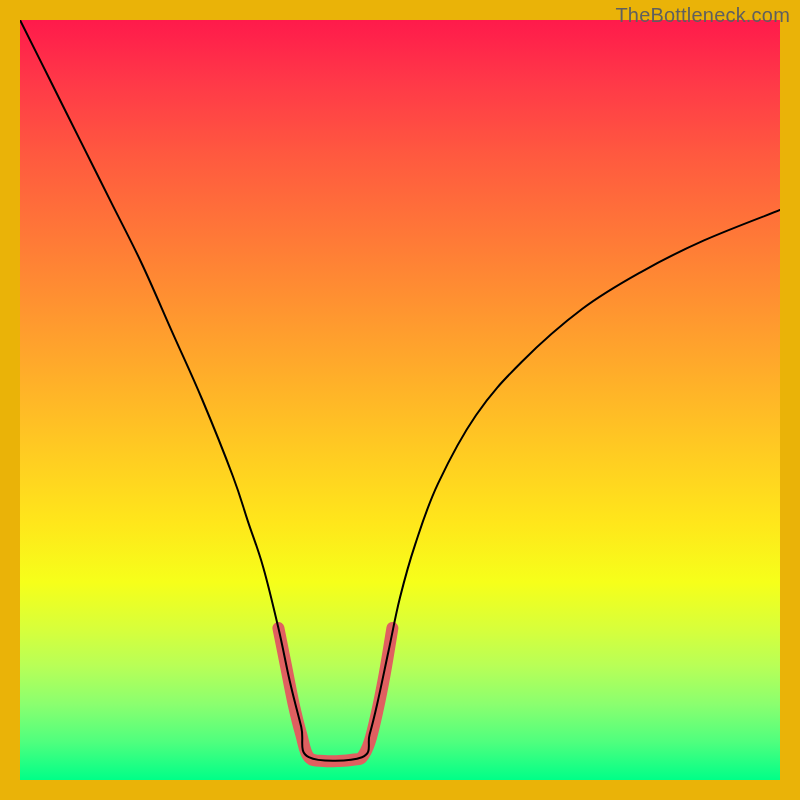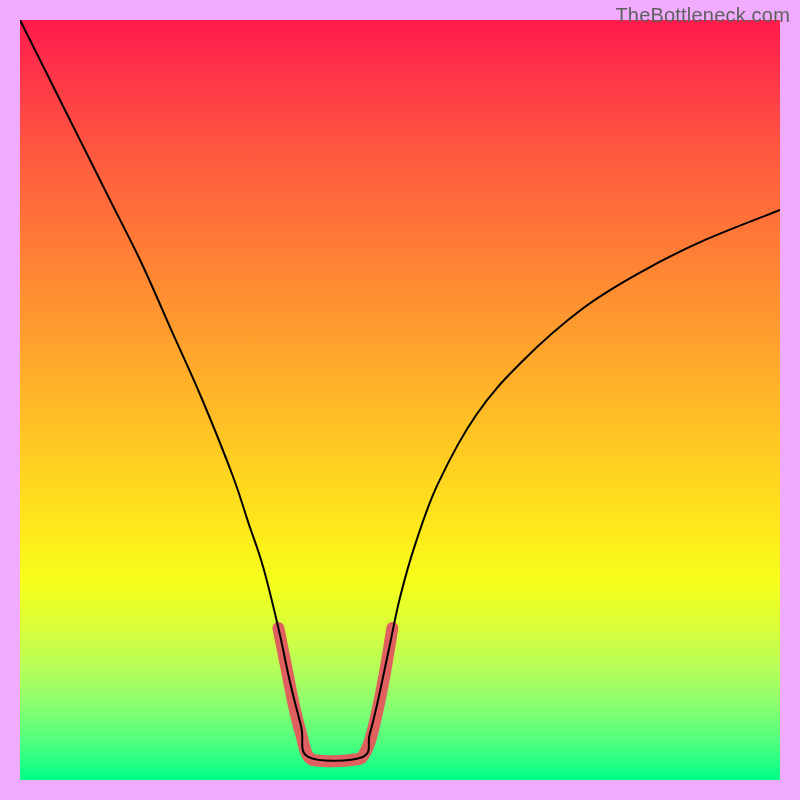--- a/index.html
+++ b/index.html
@@ -8,21 +8,21 @@
     width: 800px;
     height: 800px;
     overflow: hidden;
     background: #000;
     font-family: Arial, Helvetica, sans-serif;
   }
   .stage {
     position: relative;
     width: 800px;
     height: 800px;
-    background: #f0abfc;
+    background: #eab308;
   }
   .plot-area {
     position: absolute;
     left: 20px;
     top: 20px;
     width: 760px;
     height: 760px;
     overflow: hidden;
   }
   .gradient-bg {

